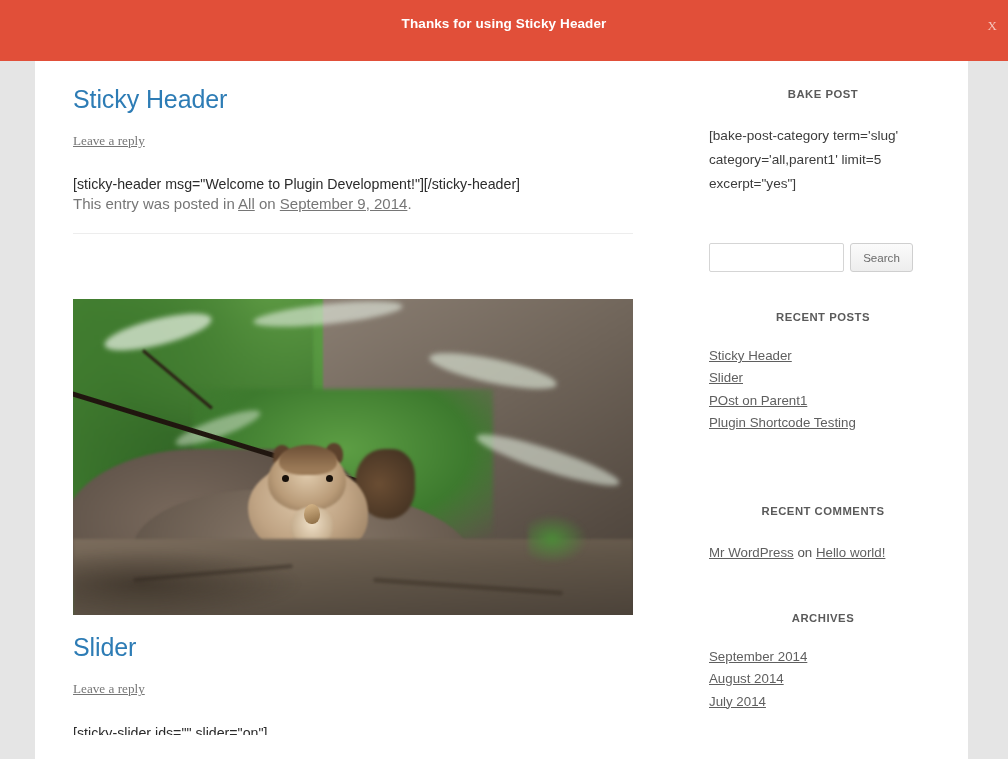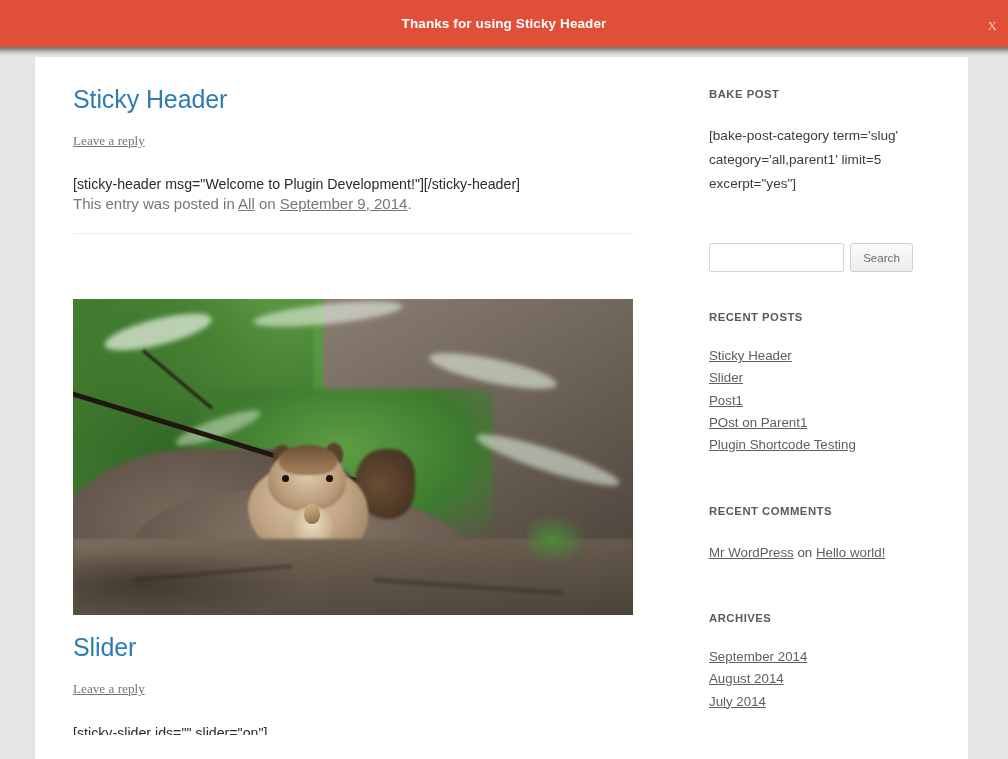--- a/index.html
+++ b/index.html
@@ -14,21 +14,21 @@
     font-family: "Liberation Sans", sans-serif;
     -webkit-font-smoothing: antialiased;
   }
 
   
   #sticky-bar {
     position: absolute;
     top: 0;
     left: 0;
     width: 1008px;
-    height: 47px;
+    height: 61px;
     background: #e14f39;
     z-index: 50;
   }
   #sticky-bar .sticky-msg {
     position: absolute;
     top: 0;
     left: 0;
     width: 1008px;
     height: 47px;
     line-height: 47px;
@@ -288,20 +288,21 @@
     width: 228px;
   }
   .widget { margin-bottom: 0; }
   .widget-title {
     margin: 0;
     font-size: 11.3px;
     font-weight: bold;
     letter-spacing: 0.5px;
     color: #5a5a5a;
     text-transform: uppercase;
+    text-align: center;
   }
   .widget-text {
     margin-top: 24px;
     font-size: 13.6px;
     line-height: 1.78;
     color: #3c3c3c;
     width: 215px;
     word-break: break-word;
   }
   .widget-list {
@@ -458,21 +459,20 @@
         <input id="search-field" type="text" data-name="search-input" placeholder="" style="">
         <button id="search-submit" data-name="search-button">Search</button>
       </div>
     </section>
 
     <section class="widget w-recent" data-name="widget-recent-posts">
       <h2 class="widget-title" data-name="widget-title-recent-posts">RECENT POSTS</h2>
       <ul class="widget-list" data-name="recent-posts-list">
         <li data-name="list-item"><a href="#" data-name="recent-post-link">Sticky Header</a></li>
         <li data-name="list-item"><a href="#" data-name="recent-post-link">Slider</a></li>
-        <li data-name="list-item"><a href="#" data-name="recent-post-link">Post1</a></li>
         <li data-name="list-item"><a href="#" data-name="recent-post-link">POst on Parent1</a></li>
         <li data-name="list-item"><a href="#" data-name="recent-post-link">Plugin Shortcode Testing</a></li>
       </ul>
     </section>
 
     <section class="widget w-comments" data-name="widget-recent-comments">
       <h2 class="widget-title" data-name="widget-title-recent-comments">RECENT COMMENTS</h2>
       <div class="comment-line" data-name="recent-comment-item">
         <a href="#" data-name="comment-author-link">Mr WordPress</a>
         <span data-name="comment-join-text">on</span>

